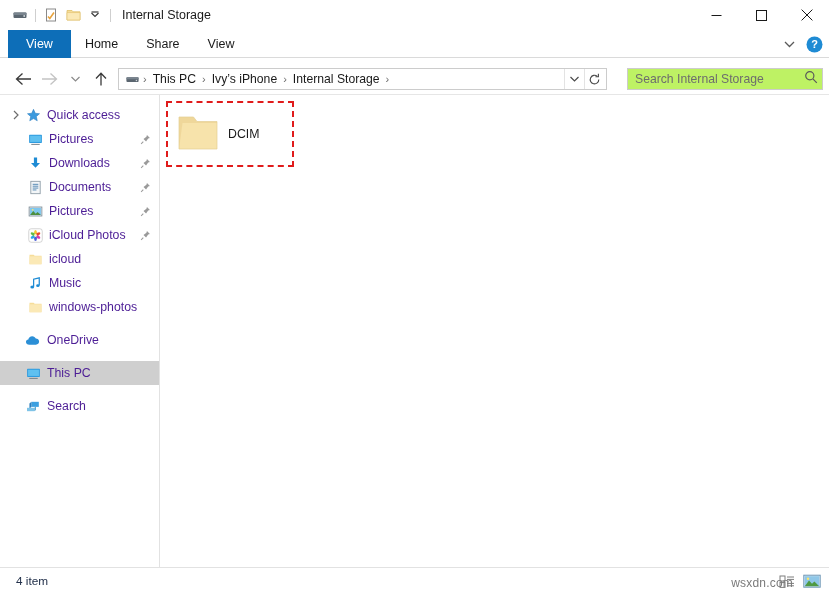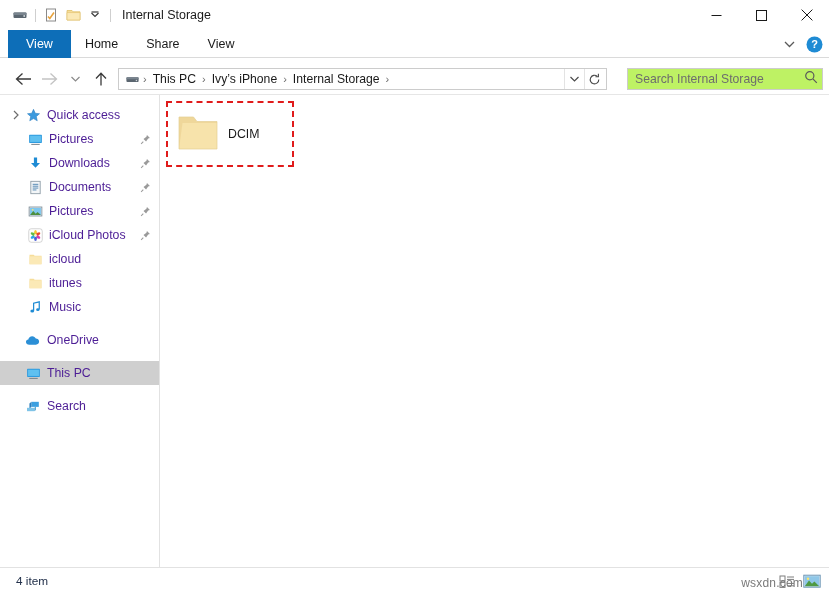--- a/index.html
+++ b/index.html
@@ -176,21 +176,21 @@
   }
   .status-text { font-size: 11.8px; color: #22304a; }
   .status-right {
     position: absolute; right: 6px; top: 0; height: 26px;
     display: flex; align-items: center; gap: 3px;
   }
   .viewbtn {
     width: 22px; height: 20px; display:flex; align-items:center; justify-content:center;
   }
   .watermark {
-    position: absolute; right: 26px; bottom: 3px;
+    position: absolute; right: 36px; bottom: 3px;
     font-size: 12px; color: #7a7a7a; letter-spacing: .2px;
     font-family: "Liberation Sans", sans-serif;
   }
 </style>
 </head>
 <body>
 
 <div class="window">
 
   <div class="titlebar">
@@ -437,41 +437,41 @@
       <div class="nav-item indent-1">
         <span class="nav-ico">
           <svg width="15" height="15" viewBox="0 0 16 16">
             <path d="M1.6 2.8 H6 L7.1 4.1 H14.4 V13 H1.6 Z" fill="#f6dd9a"></path>
             <path d="M1.6 4.6 H14.4 V13 H1.6 Z" fill="#fbe9b6"></path>
           </svg>
         </span>
         <span class="nav-label">icloud</span>
       </div>
 
-      <div class="nav-item indent-1">
-        <span class="nav-ico">
-          <svg width="15" height="15" viewBox="0 0 16 16">
-            <path d="M1.6 2.8 H6 L7.1 4.1 H14.4 V13 H1.6 Z" fill="#f6dd9a"></path>
-            <path d="M1.6 4.6 H14.4 V13 H1.6 Z" fill="#fbe9b6"></path>
-          </svg>
-        </span>
-        <span class="nav-label">itunes</span>
-      </div>
 
       <div class="nav-item indent-1">
         <span class="nav-ico">
           <svg width="15" height="15" viewBox="0 0 16 16">
             <path d="M6 11.5 V3.4 L12 2 V10" stroke="#1e8bd4" stroke-width="1.3" fill="none"></path>
             <ellipse cx="4.5" cy="11.8" rx="2" ry="1.6" fill="#1e8bd4"></ellipse>
             <ellipse cx="10.5" cy="10.3" rx="1.8" ry="1.5" fill="#1e8bd4"></ellipse>
           </svg>
         </span>
         <span class="nav-label">Music</span>
       </div>
 
+      <div class="nav-item indent-1">
+        <span class="nav-ico">
+          <svg width="15" height="15" viewBox="0 0 16 16">
+            <path d="M1.6 2.8 H6 L7.1 4.1 H14.4 V13 H1.6 Z" fill="#f6dd9a"></path>
+            <path d="M1.6 4.6 H14.4 V13 H1.6 Z" fill="#fbe9b6"></path>
+          </svg>
+        </span>
+        <span class="nav-label">windows-photos</span>
+      </div>
 
       <div class="nav-gap"></div>
 
       <div class="nav-item indent-0">
         <span class="nav-arrow"></span>
         <span class="nav-ico">
           <svg width="16" height="15" viewBox="0 0 17 16">
             <path d="M4.6 12.4 C2.4 12.4 1 11.2 1 9.6 C1 8.2 2 7.1 3.5 6.9 C3.8 4.9 5.5 3.4 7.7 3.4 C9.4 3.4 10.9 4.4 11.5 5.9 C13.4 5.9 15 7.2 15 9.1 C15 11 13.6 12.4 11.6 12.4 Z" fill="#2b8fd6"></path>
           </svg>
         </span>

